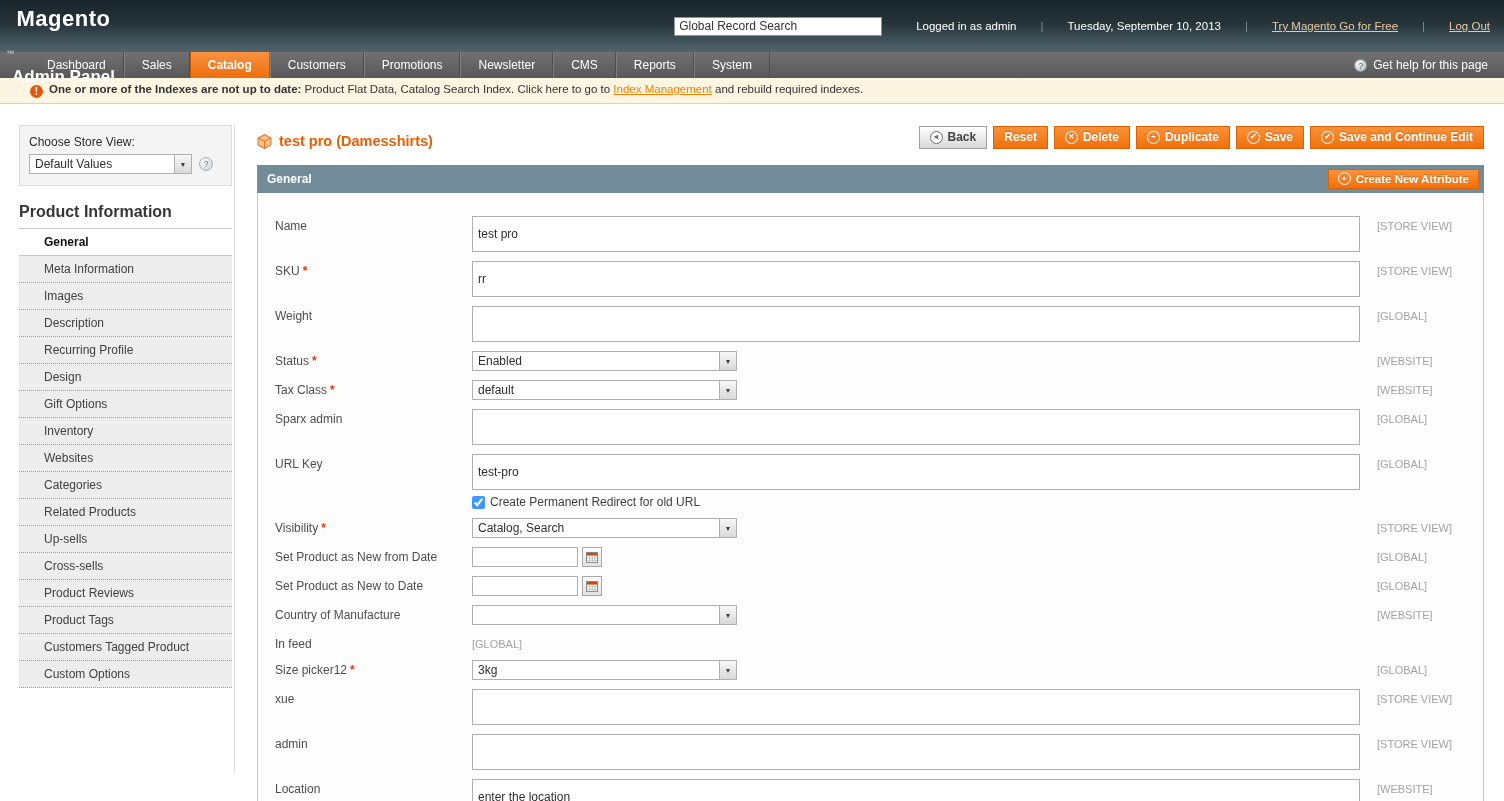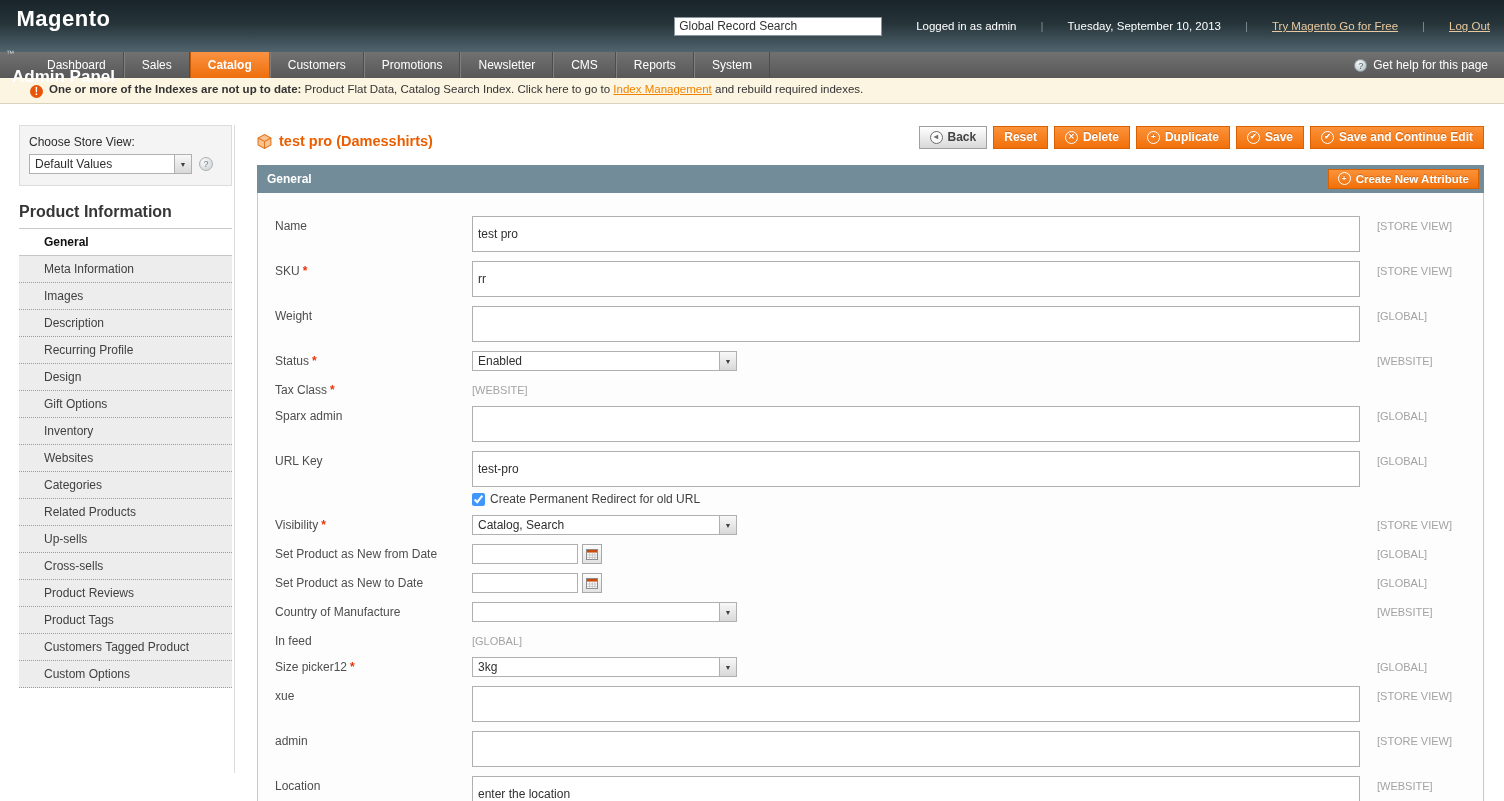--- a/index.html
+++ b/index.html
@@ -222,20 +222,24 @@
           <div class="form-row">
             <div class="cell-label"><span>Status</span><span class="req">*</span></div>
             <div class="cell-control"><div class="select">
                 <span class="sel-text">Enabled</span>
                 <span class="sel-arrow">▼</span>
               </div></div>
             <div class="cell-scope">[WEBSITE]</div>
           </div>
           <div class="form-row">
             <div class="cell-label"><span>Tax Class</span><span class="req">*</span></div>
+            <div class="cell-control"><div class="select">
+                <span class="sel-text">default</span>
+                <span class="sel-arrow">▼</span>
+              </div></div>
             <div class="cell-scope">[WEBSITE]</div>
           </div>
           <div class="form-row">
             <div class="cell-label"><span>Sparx admin</span></div>
             <div class="cell-control"><input type="text" class="txt" style=""></div>
             <div class="cell-scope">[GLOBAL]</div>
           </div>
           <div class="form-row">
             <div class="cell-label"><span>URL Key</span></div>
             <div class="cell-control"><input type="text" class="txt" value="test-pro" style=""><div class="cb-row">

